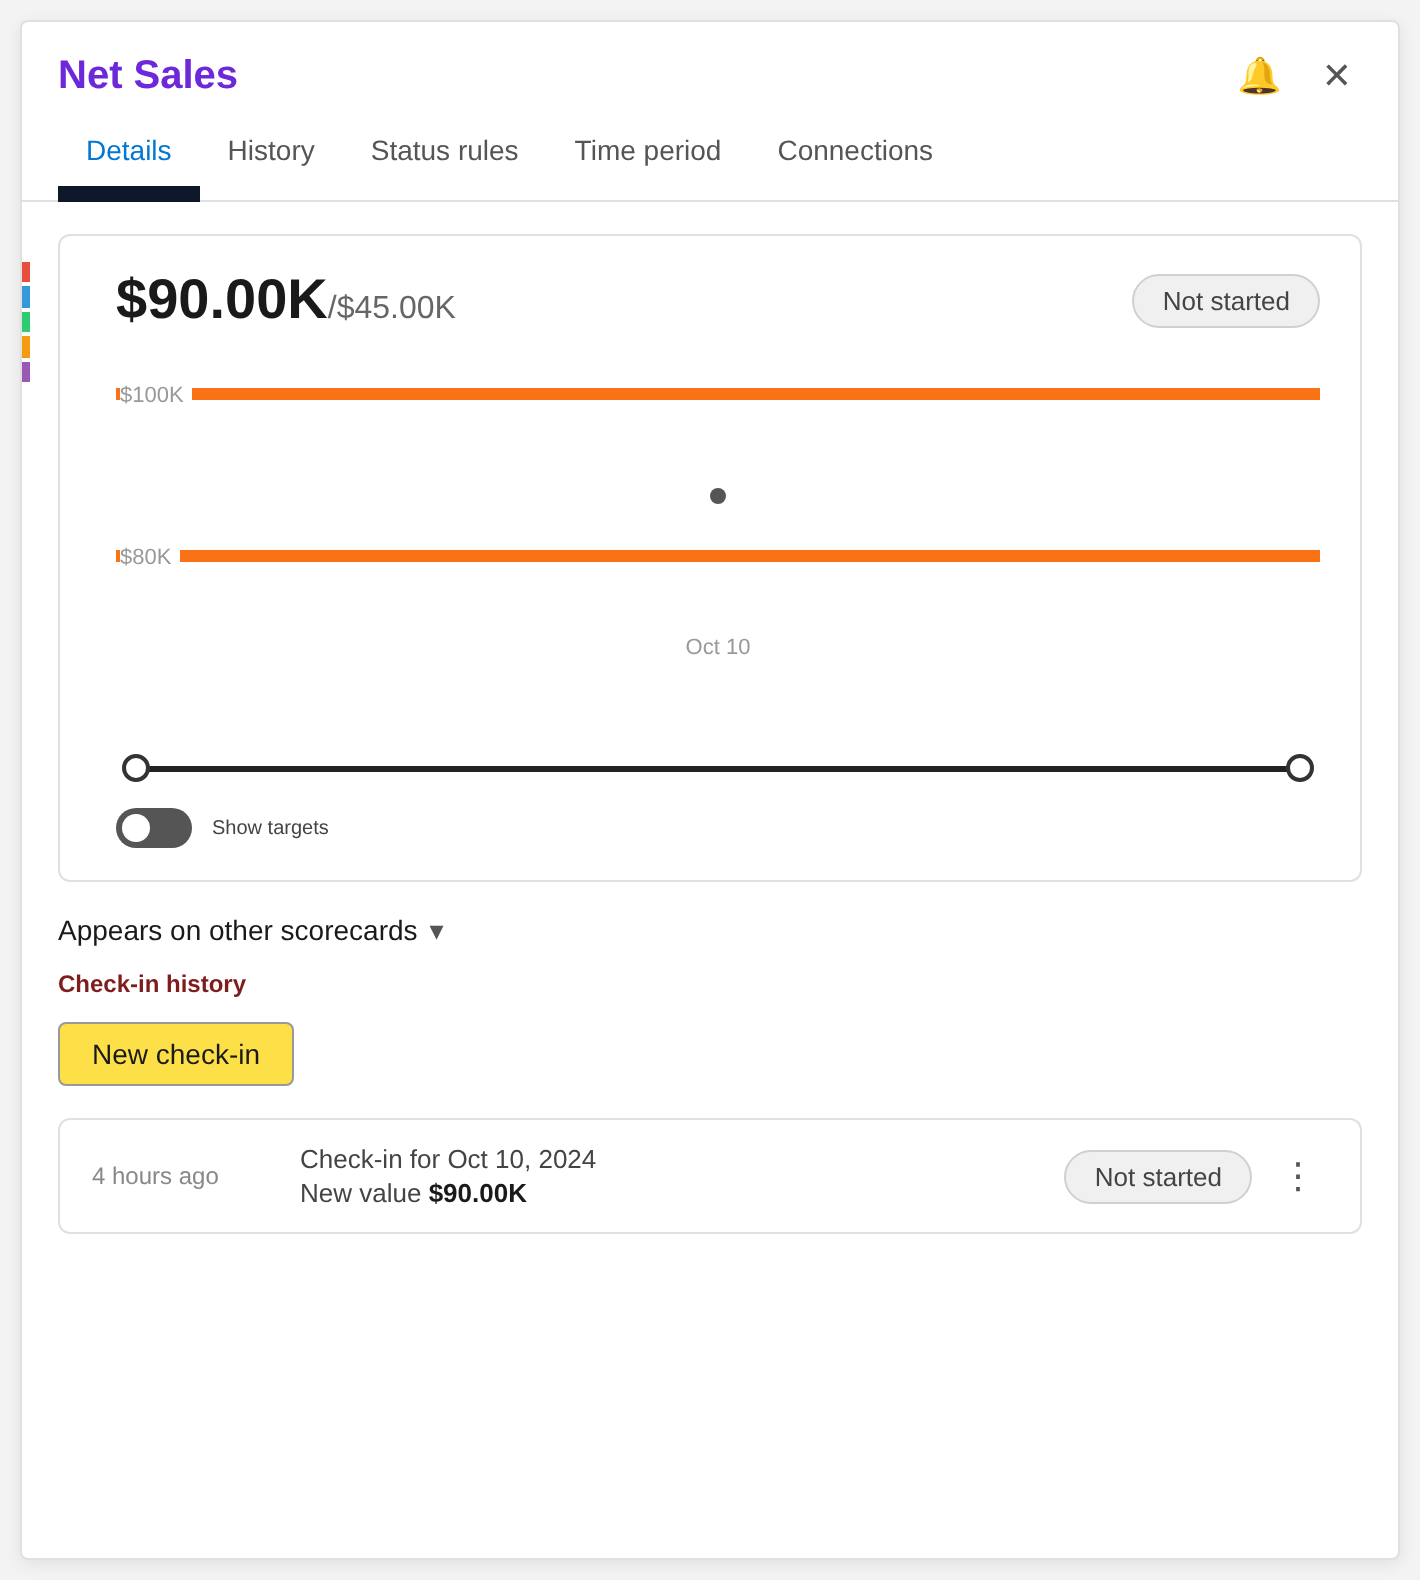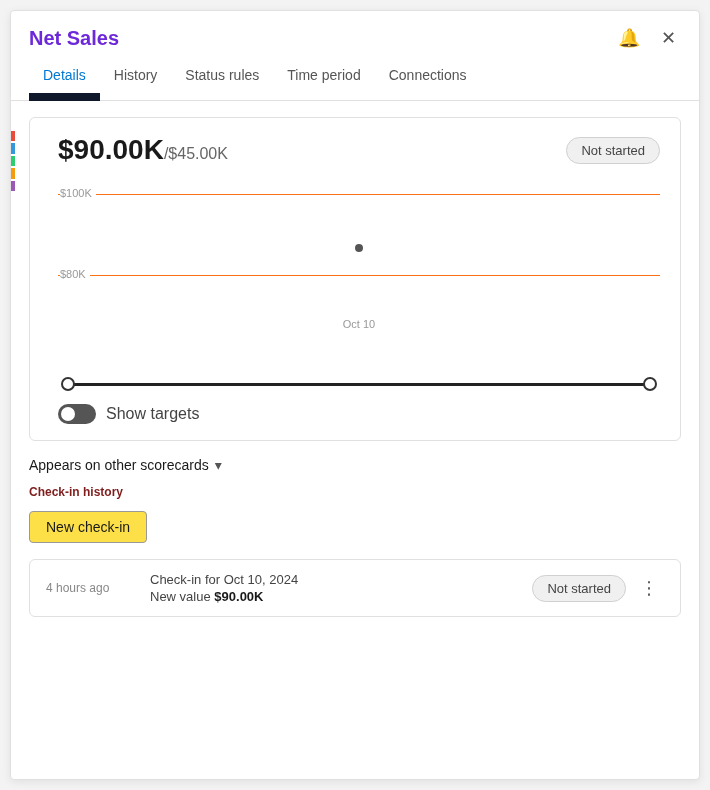--- a/index.html
+++ b/index.html
@@ -107,21 +107,21 @@
       height: 220px;
       margin: 8px 0 0 0;
     }
     .chart-grid {
       position: absolute;
       top: 0; left: 0; right: 0; bottom: 40px;
     }
     .grid-line {
       position: absolute;
       left: 0; right: 0;
-      border-top: 1px solid #f97316;
+      border-top: 6px solid #f97316;
       display: flex;
       align-items: flex-start;
     }
     .grid-label {
       font-size: 11px;
       color: #999;
       margin-top: -8px;
       margin-left: 2px;
       background: #fff;
       padding-right: 4px;
@@ -185,21 +185,21 @@
     .toggle-thumb {
       position: absolute;
       width: 14px;
       height: 14px;
       background: #fff;
       border-radius: 50%;
       top: 3px;
       left: 3px;
     }
     .toggle-label {
-      font-size: 16px;
+      font-size: 10px;
       color: #444;
     }
     .appears-row {
       display: flex;
       align-items: center;
       gap: 6px;
       margin-bottom: 12px;
       cursor: pointer;
     }
     .appears-label {

